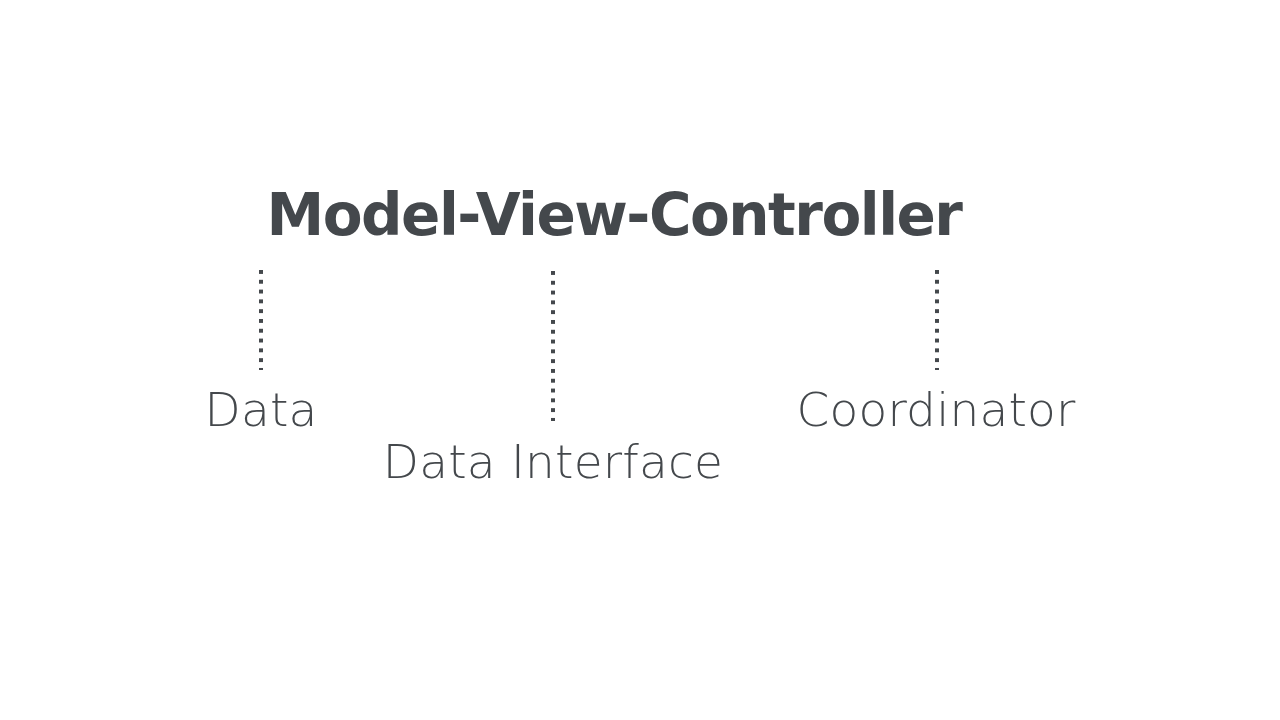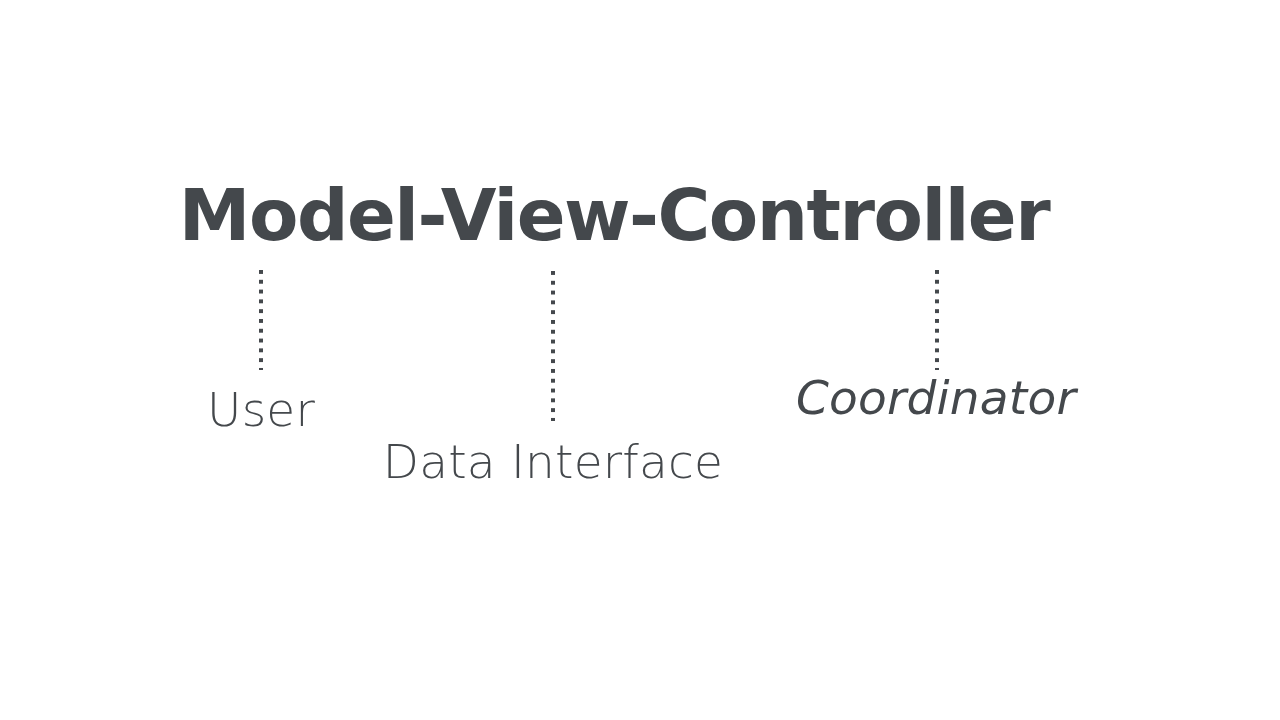--- a/index.html
+++ b/index.html
@@ -24,21 +24,21 @@
   
   .title {
     position: absolute;
     left: 0;
     top: 160px;
     width: 1228px;
     text-align: center;
     color: #44484c;
     font-family: "DejaVu Sans", "Liberation Sans", sans-serif;
     font-weight: 700;
-    font-size: 72px;
+    font-size: 58px;
     line-height: 110px;
     letter-spacing: -1.5px;
     white-space: nowrap;
   }
 
   
   .connector {
     position: absolute;
     width: 4px;
     background-image: linear-gradient(
@@ -73,35 +73,34 @@
     top: 382px;
     width: 400px;
   }
   .caption.cap-ui {
     left: 303px;
     top: 434px;
     width: 500px;
   }
   .caption.cap-coordinator {
     left: 676px;
-    top: 370px;
+    top: 382px;
     width: 520px;
-    font-style: italic;
   }
 </style>
 </head>
 <body>
 
 <div id="slide">
 
   <div class="title">Model-View-Controller</div>
 
   <div class="connector c-model"></div>
   <div class="connector c-view"></div>
   <div class="connector c-controller"></div>
 
-  <div class="caption cap-data">User</div>
+  <div class="caption cap-data">Data</div>
 
   <div class="caption cap-ui">Data Interface</div>
 
   <div class="caption cap-coordinator">Coordinator</div>
 
 </div>
 
 </body></html>

